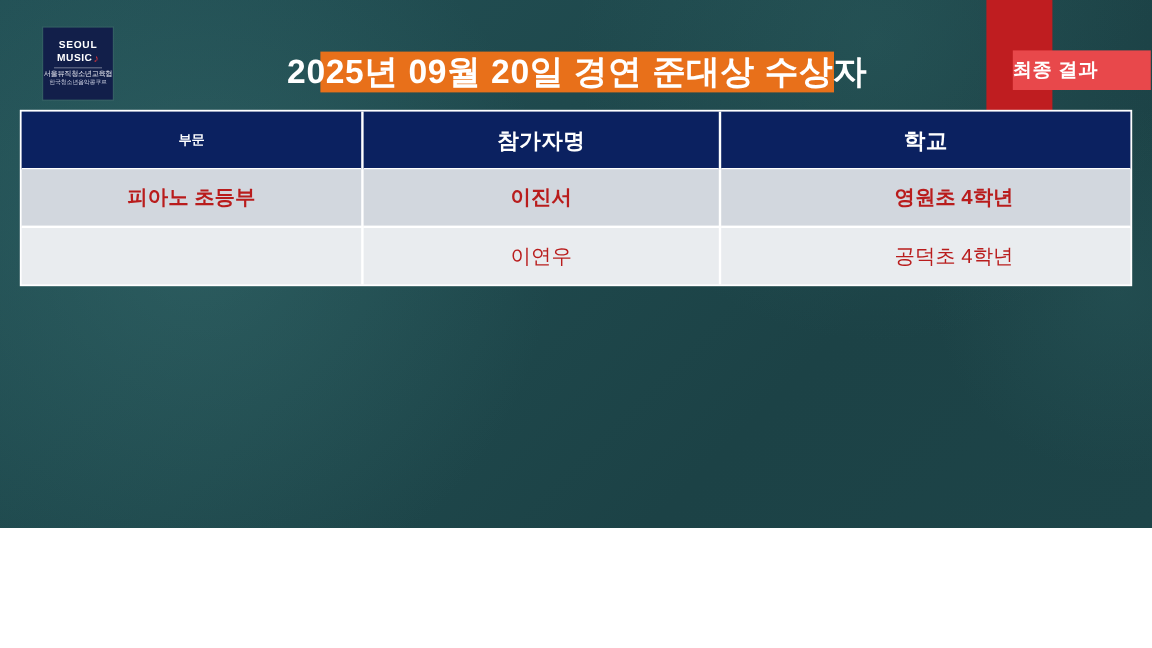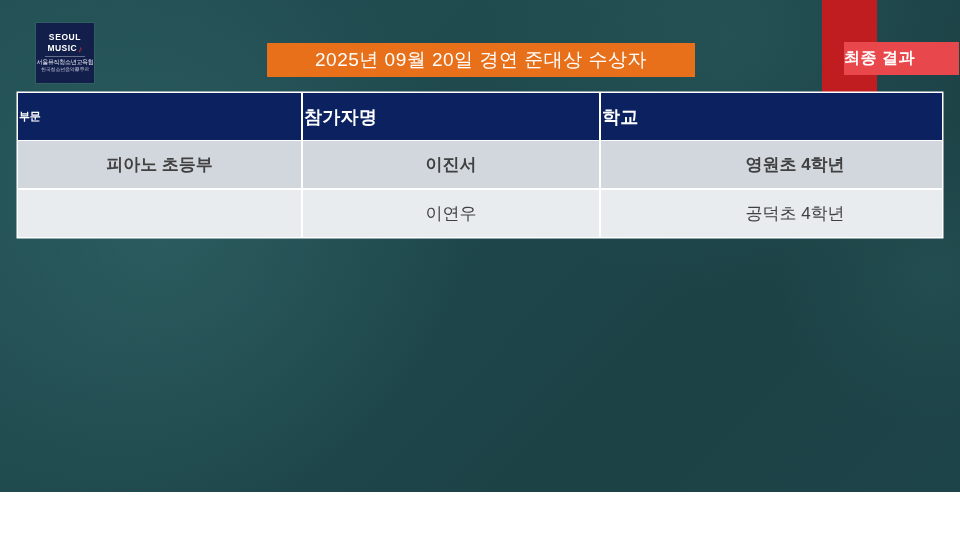--- a/index.html
+++ b/index.html
@@ -8,21 +8,21 @@
   }
   body {
     width: 960px;
     height: 540px;
     overflow: hidden;
     font-family: "Liberation Sans", sans-serif;
   }
   #slide {
     position: relative;
     width: 960px;
-    height: 492px;
+    height: 440px;
     background:
       radial-gradient(circle at 17% 46%, rgba(70,130,130,0.30) 0%, rgba(70,130,130,0.0) 36%),
       radial-gradient(circle at 76% 8%, rgba(60,120,120,0.22) 0%, rgba(60,120,120,0.0) 30%),
       radial-gradient(circle at 97% 55%, rgba(60,120,120,0.18) 0%, rgba(60,120,120,0.0) 16%),
       linear-gradient(135deg, #225055 0%, #1f494d 40%, #1c4246 70%, #1d4448 100%);
     overflow: hidden;
   }
 
   
   #logo {
@@ -92,22 +92,22 @@
     top: 43px;
     width: 428px;
     height: 34px;
     background: #e8701a;
     display: flex;
     align-items: center;
     justify-content: center;
   }
   #title-banner .title-text {
     color: #ffffff;
-    font-size: 19px;
-    font-weight: normal;
+    font-size: 28px;
+    font-weight: bold;
     letter-spacing: 0.5px;
     white-space: nowrap;
   }
 
   
   #ribbon-tail {
     position: absolute;
     left: 822px;
     top: 0px;
     width: 55px;
@@ -145,34 +145,34 @@
   }
   #result-table col.c1 { width: 284px; }
   #result-table col.c2 { width: 298px; }
   #result-table col.c3 { width: 342px; }
 
   #result-table th {
     background: #0b2160;
     color: #ffffff;
     height: 45px;
     font-weight: bold;
-    text-align: left;
+    text-align: center;
     border-right: 2px solid #ffffff;
     border-bottom: 1px solid #ffffff;
   }
   #result-table th:last-child { border-right: none; }
   #result-table th.small-head { font-size: 11px; letter-spacing: -0.2px; }
   #result-table th.big-head { font-size: 18px; letter-spacing: 0.3px; }
 
   #result-table td {
     height: 45px;
     text-align: center;
     border-right: 2px solid #ffffff;
     border-bottom: 2px solid #ffffff;
-    color: #404040;
+    color: #b91c1c;
     font-size: 17px;
   }
   #result-table td:last-child { border-right: none; padding-left: 48px; }
   #result-table tr:last-child td { border-bottom: none; }
 
   #result-table tr.row-dark td { background: #d2d7de; font-weight: bold; }
   #result-table tr.row-light td { background: #e9ecef; font-weight: normal; }
 </style>
 </head>
 <body>

